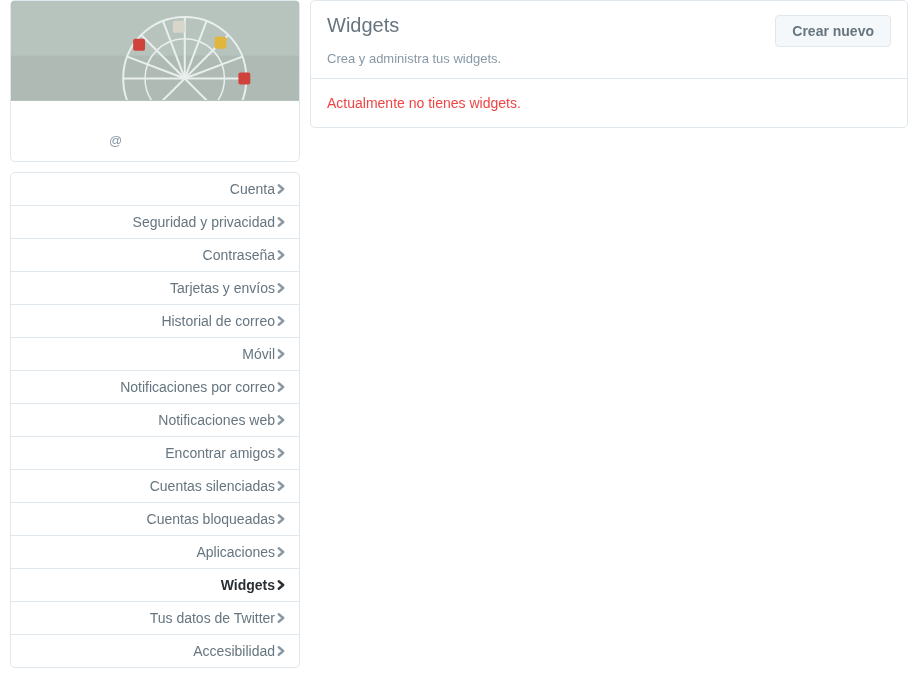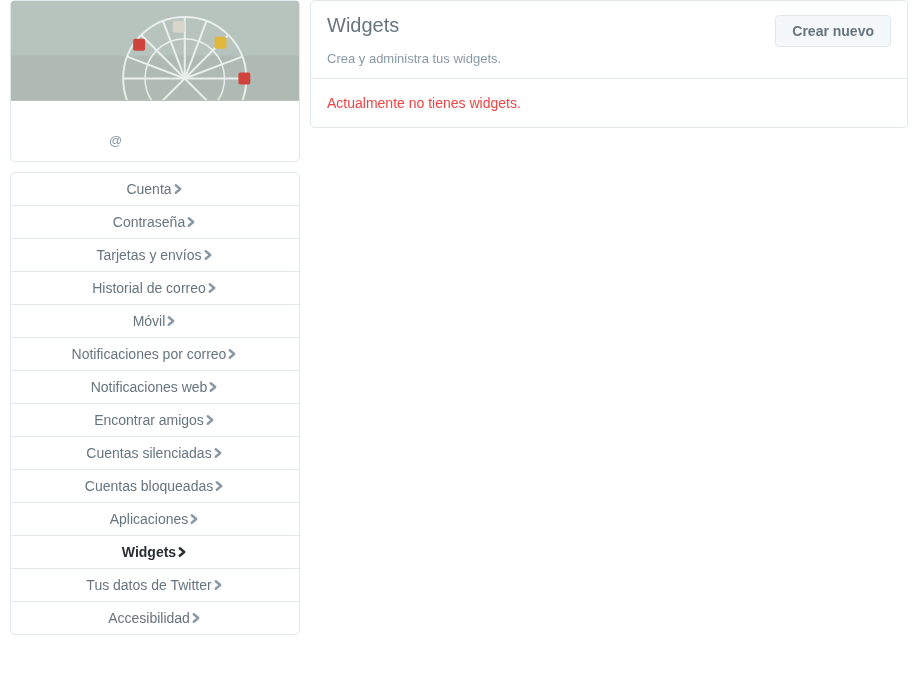--- a/index.html
+++ b/index.html
@@ -49,21 +49,21 @@
   }
   .nav {
     background: #fff;
     border: 1px solid #e1e8ed;
     border-radius: 5px;
     overflow: hidden;
   }
   .nav-item {
     display: flex;
     align-items: center;
-    justify-content: center;
+    justify-content: flex-end;
     padding: 9px 12px;
     border-bottom: 1px solid #e1e8ed;
     color: #66757f;
     cursor: pointer;
     font-size: 14px;
     line-height: 14px;
   }
   .nav-item:last-child { border-bottom: none; }
   .nav-item.active {
     color: #292f33;
@@ -164,20 +164,26 @@
     </div>
 
     <div class="nav" id="settings-nav">
         <div class="nav-item">
           <span>Cuenta</span>
           <svg class="chev" viewBox="0 0 16 16">
             <path d="M5 3 L11 8 L5 13"></path>
           </svg>
         </div>
         <div class="nav-item">
+          <span>Seguridad y privacidad</span>
+          <svg class="chev" viewBox="0 0 16 16">
+            <path d="M5 3 L11 8 L5 13"></path>
+          </svg>
+        </div>
+        <div class="nav-item">
           <span>Contraseña</span>
           <svg class="chev" viewBox="0 0 16 16">
             <path d="M5 3 L11 8 L5 13"></path>
           </svg>
         </div>
         <div class="nav-item">
           <span>Tarjetas y envíos</span>
           <svg class="chev" viewBox="0 0 16 16">
             <path d="M5 3 L11 8 L5 13"></path>
           </svg>

